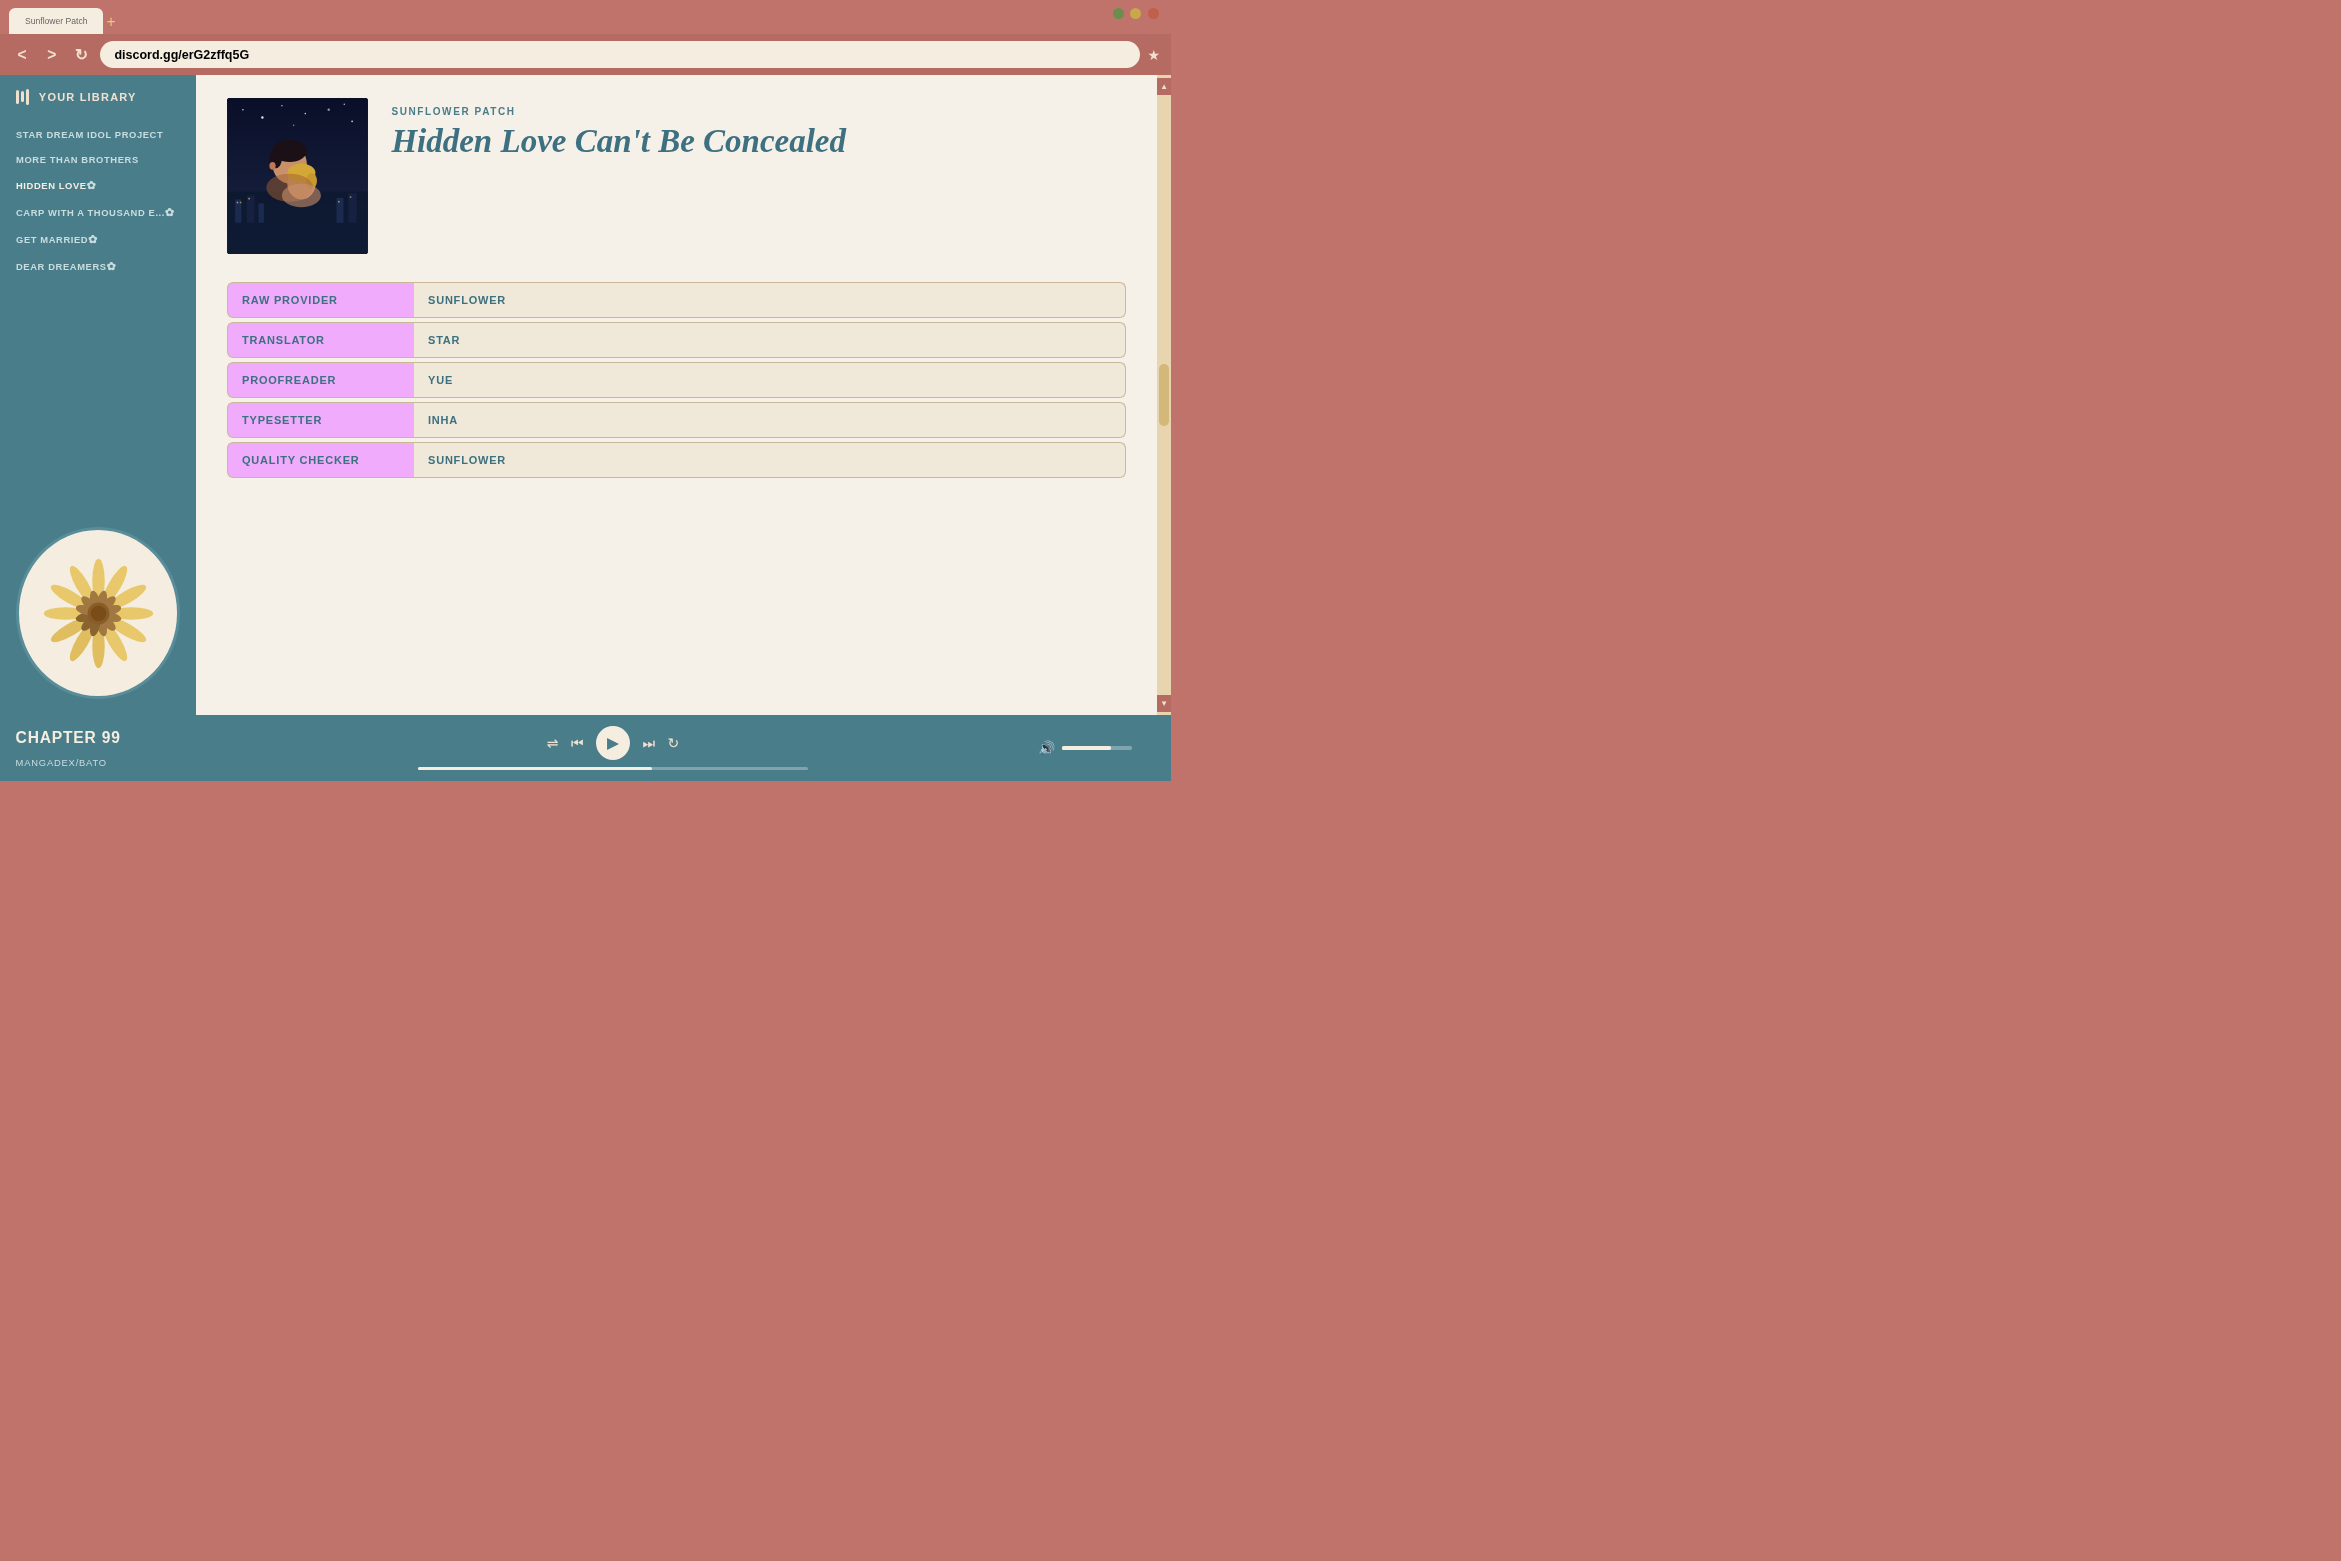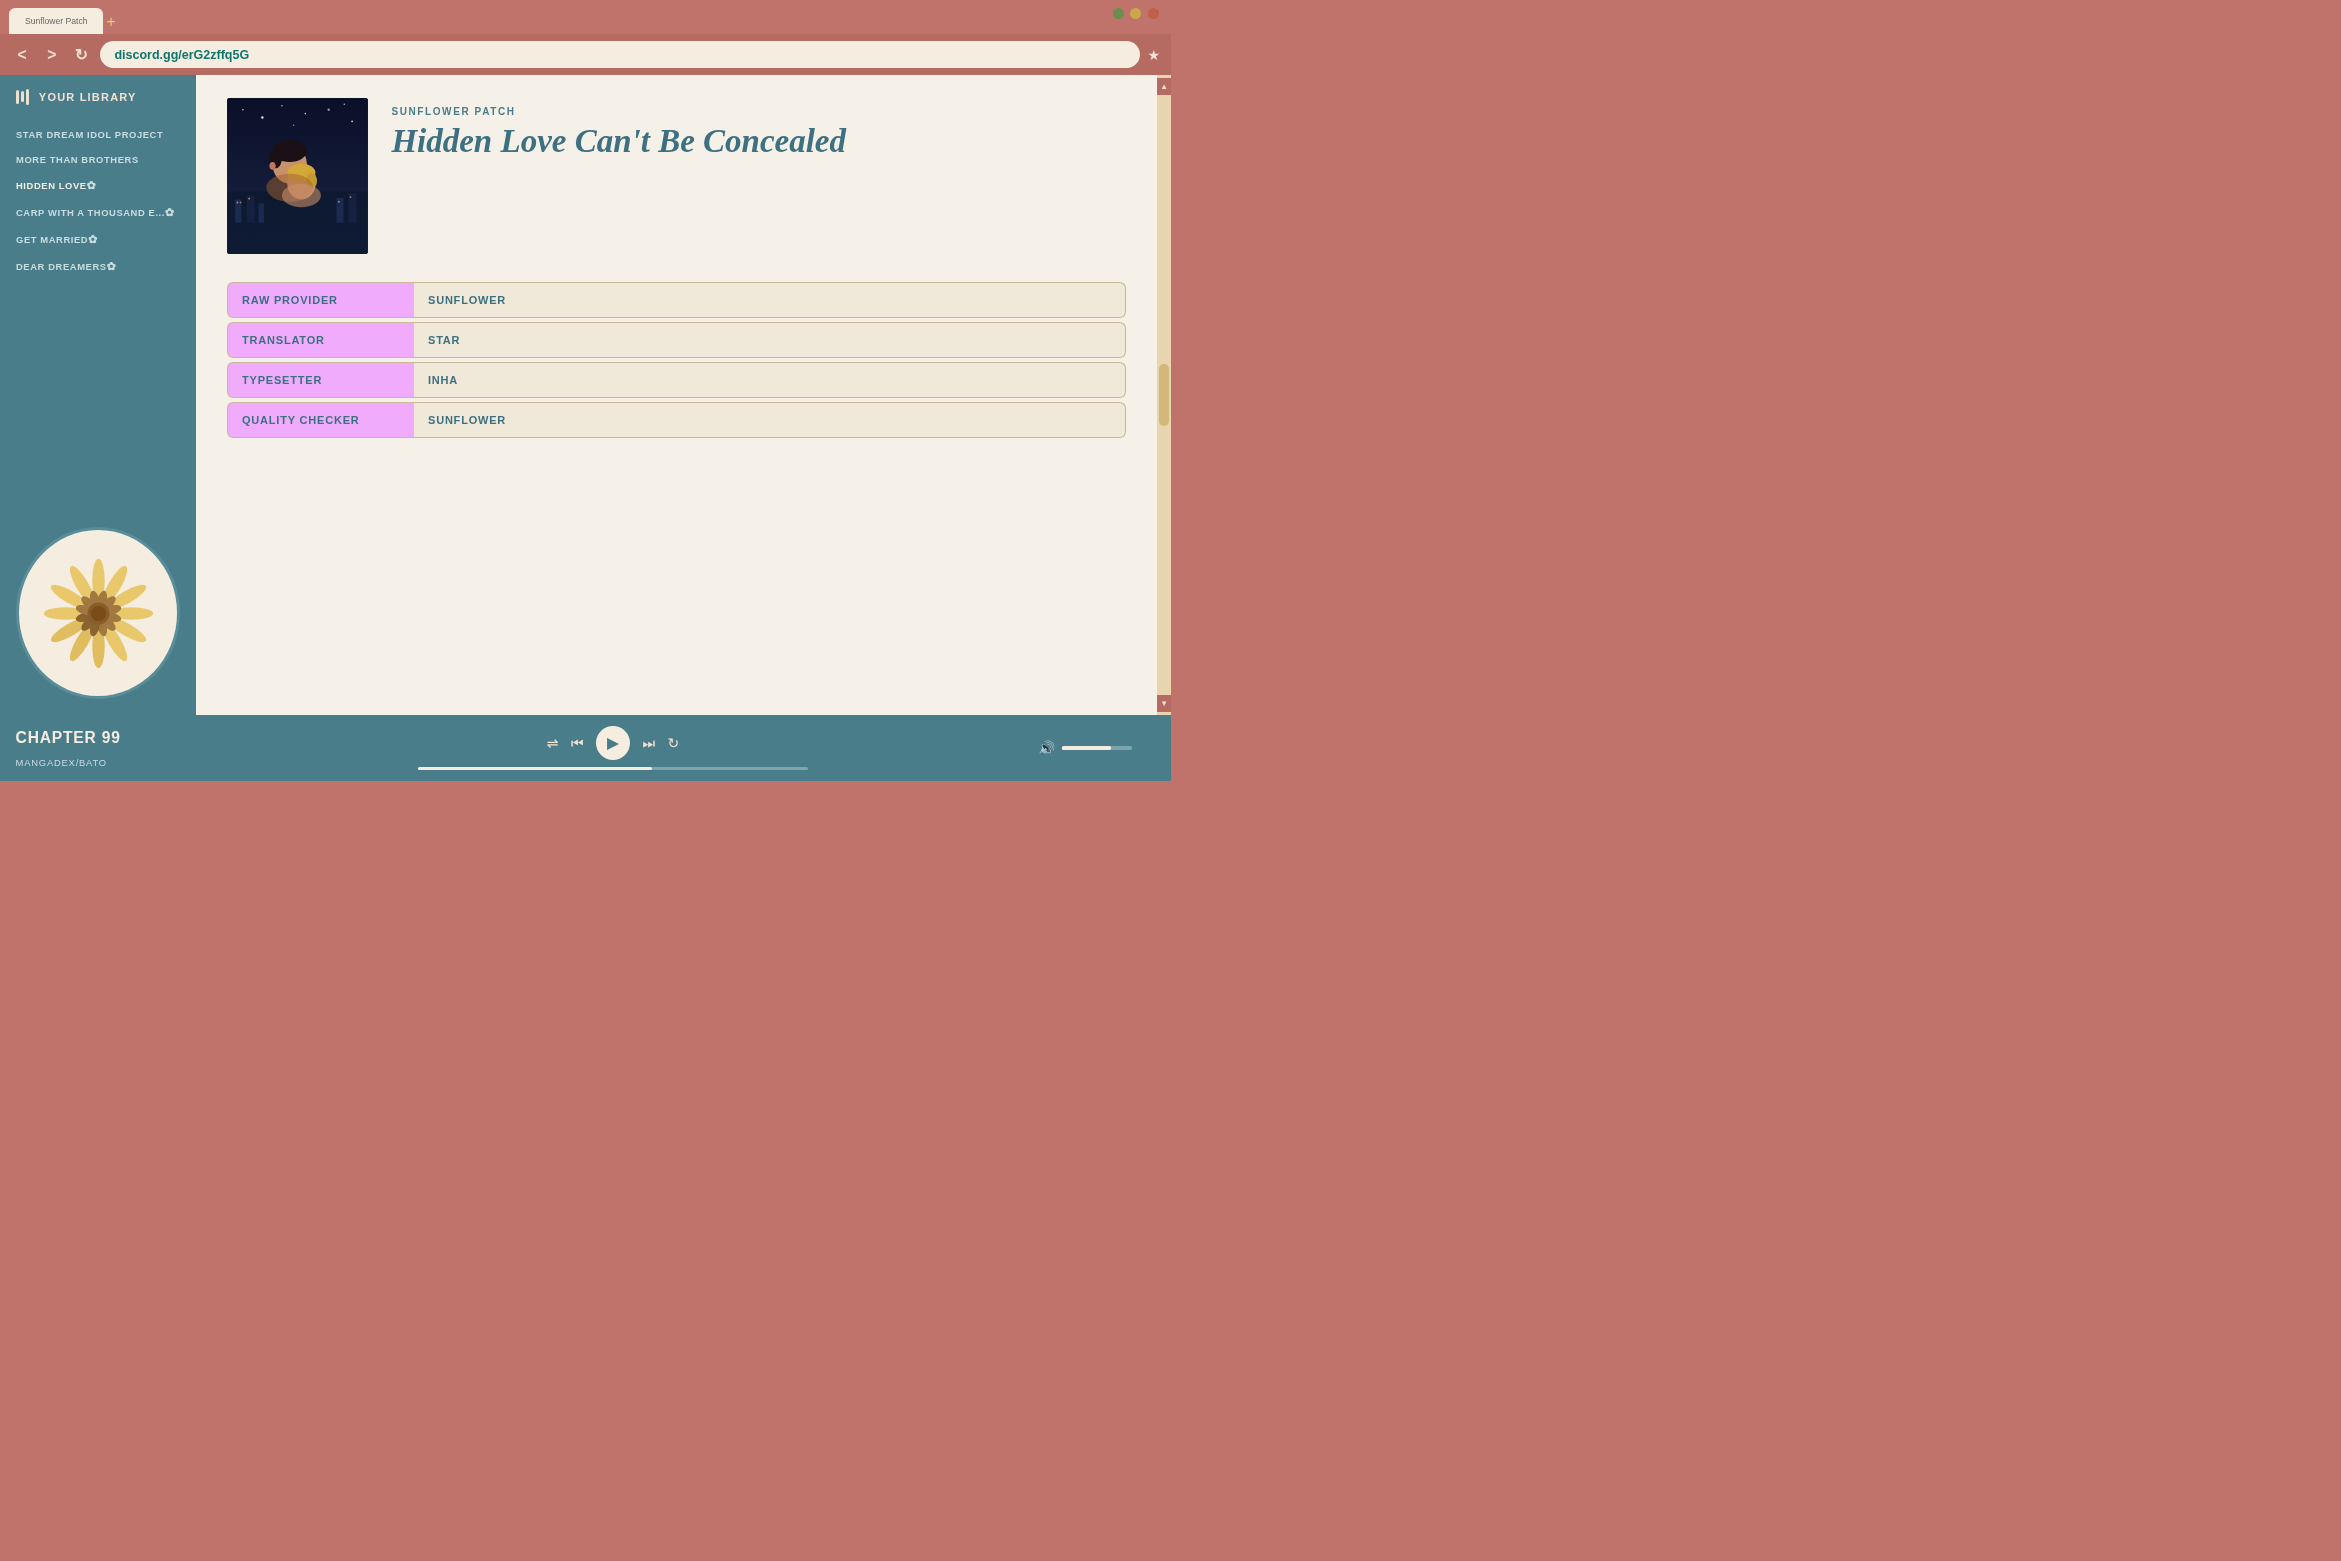--- a/index.html
+++ b/index.html
@@ -97,21 +97,21 @@
     }
 
     .address-bar {
       flex: 1;
       background: #f5ede0;
       border: none;
       border-radius: 15.6px;
       padding: 6.2px 14px;
       font-size: 12.5px;
       font-weight: bold;
-      color: #0f766e;
+      color: #000000;
       outline: none;
     }
 
     .bookmark-icon {
       color: #f0e0d0;
       font-size: 14px;
     }
 
     
     .main-area {
@@ -675,20 +675,24 @@
       <tbody>
         <tr class="credits-row">
           <td>RAW PROVIDER</td>
           <td class="credit-value">SUNFLOWER</td>
         </tr>
         <tr class="credits-row">
           <td>TRANSLATOR</td>
           <td class="credit-value">STAR</td>
         </tr>
         <tr class="credits-row">
+          <td>PROOFREADER</td>
+          <td class="credit-value">YUE</td>
+        </tr>
+        <tr class="credits-row">
           <td>TYPESETTER</td>
           <td class="credit-value">INHA</td>
         </tr>
         <tr class="credits-row">
           <td>QUALITY CHECKER</td>
           <td class="credit-value">SUNFLOWER</td>
         </tr>
       </tbody>
     </table>
 

